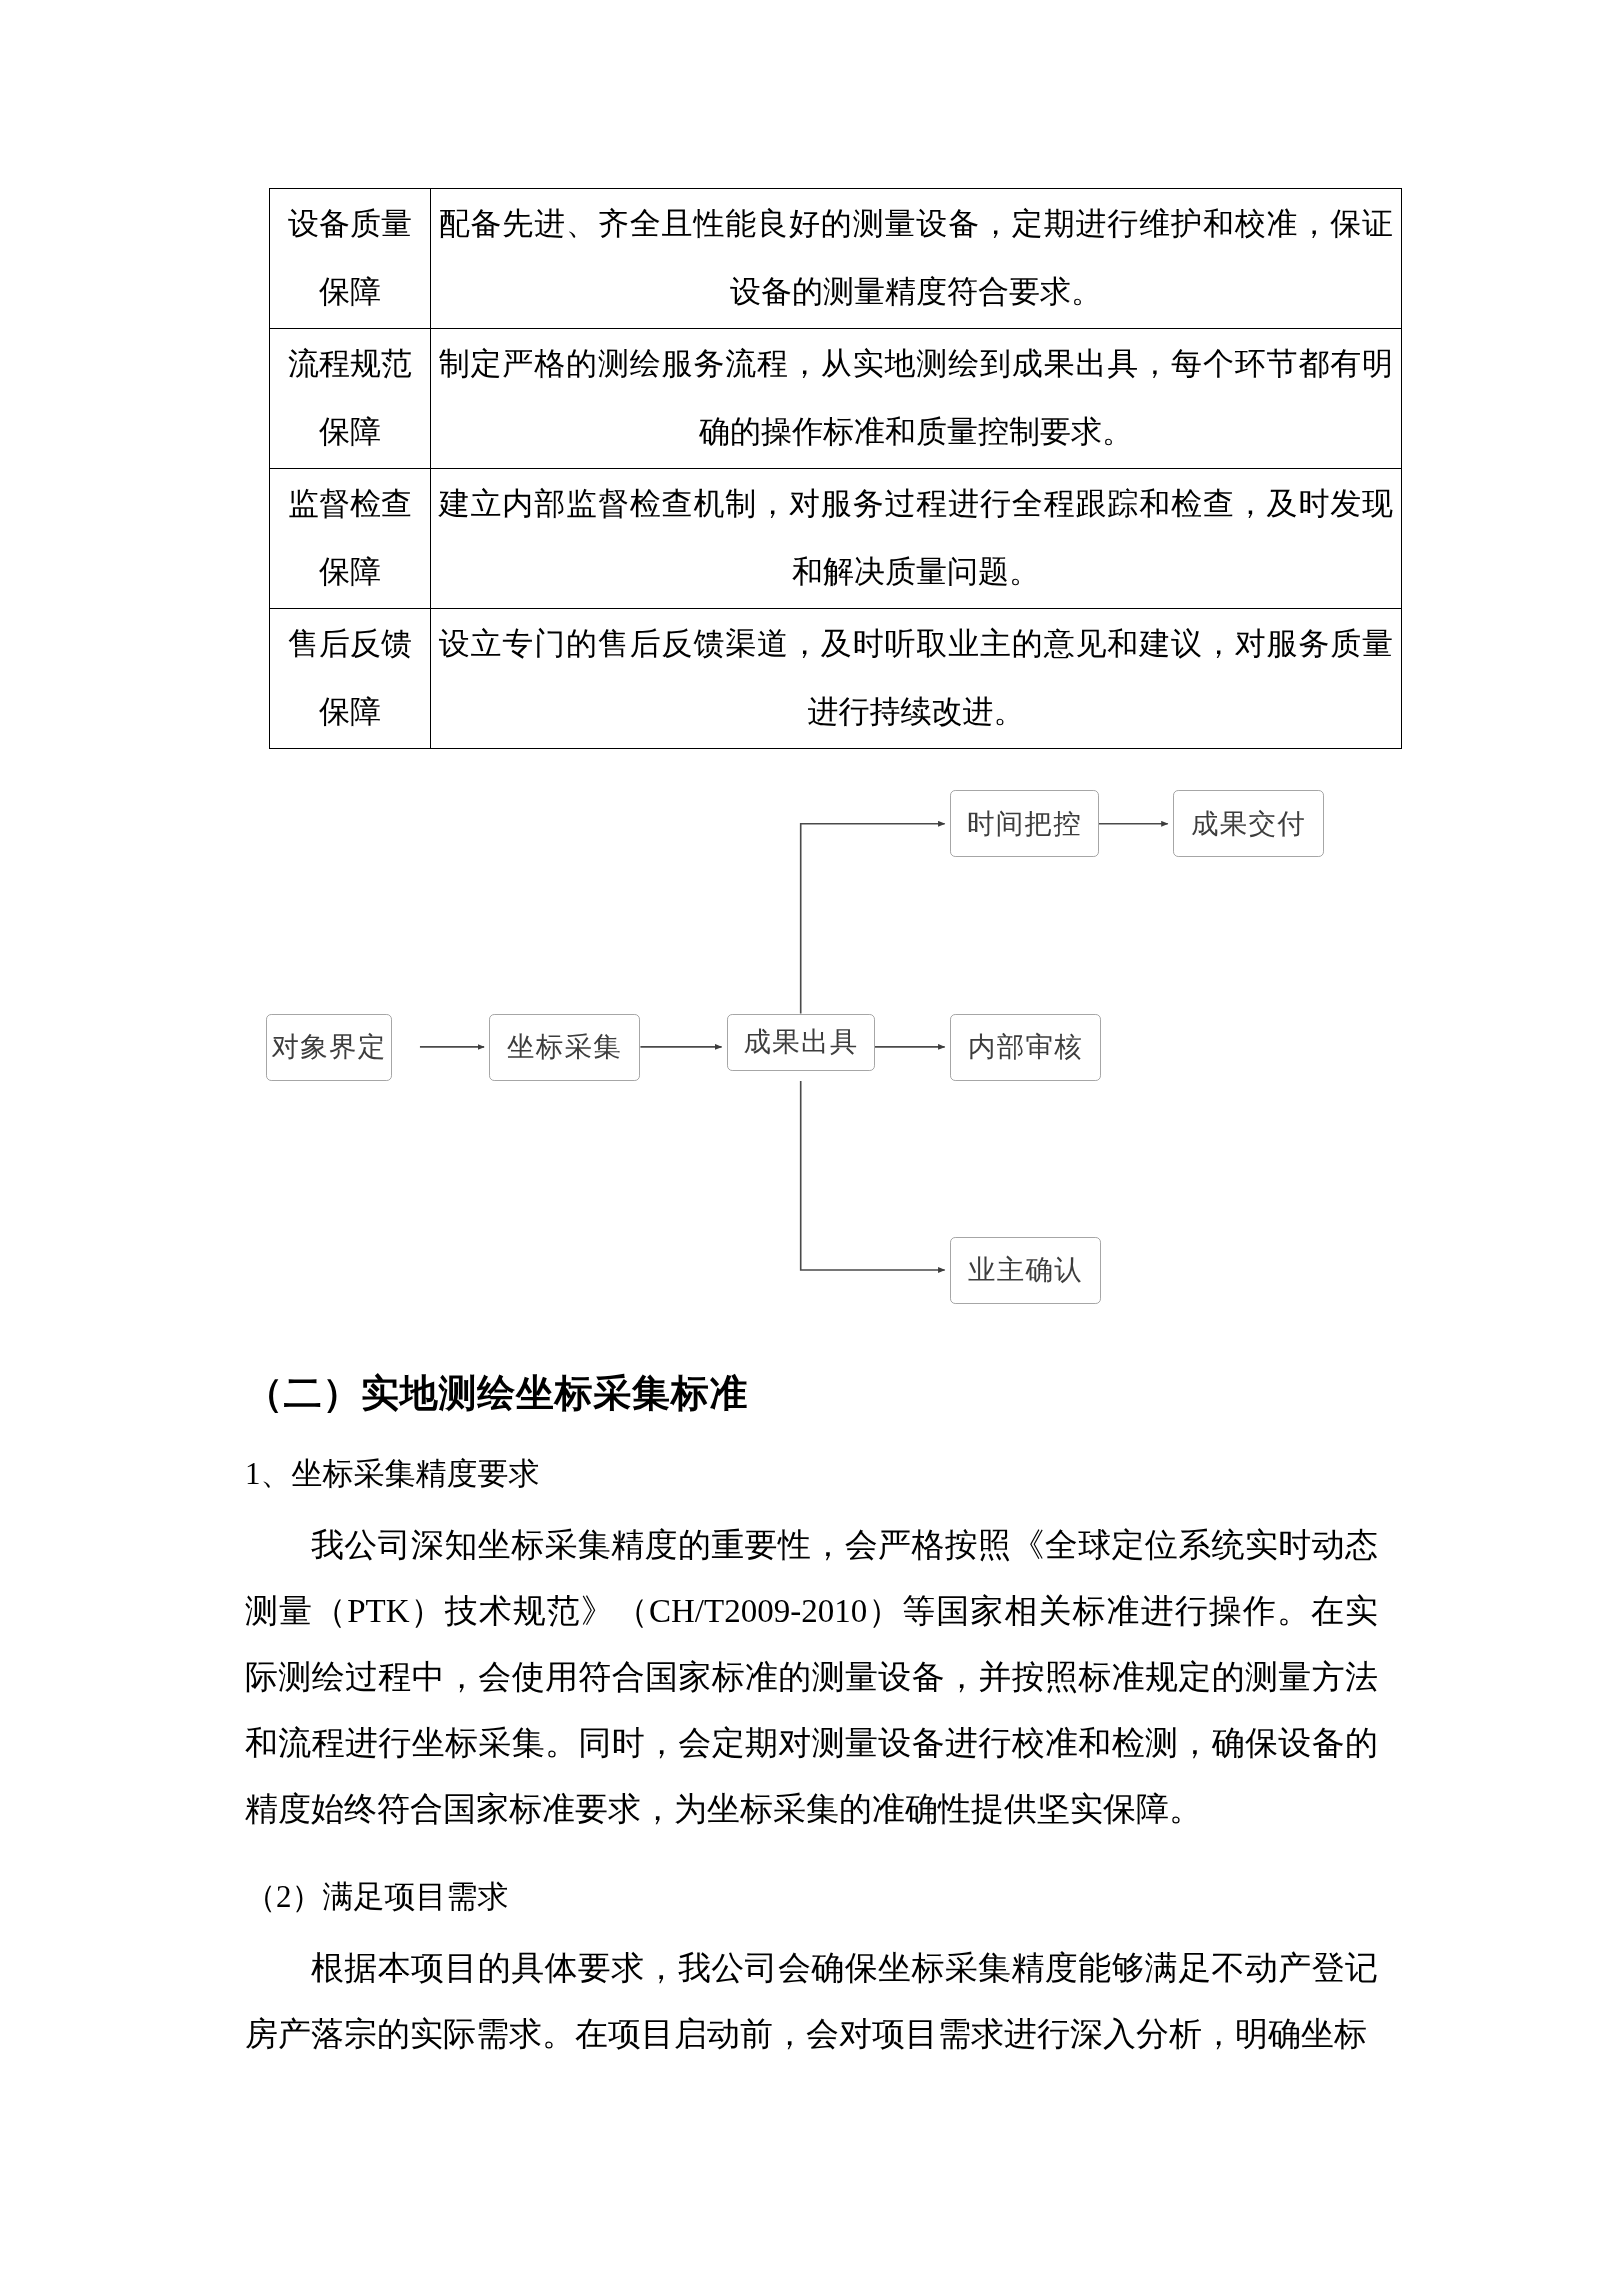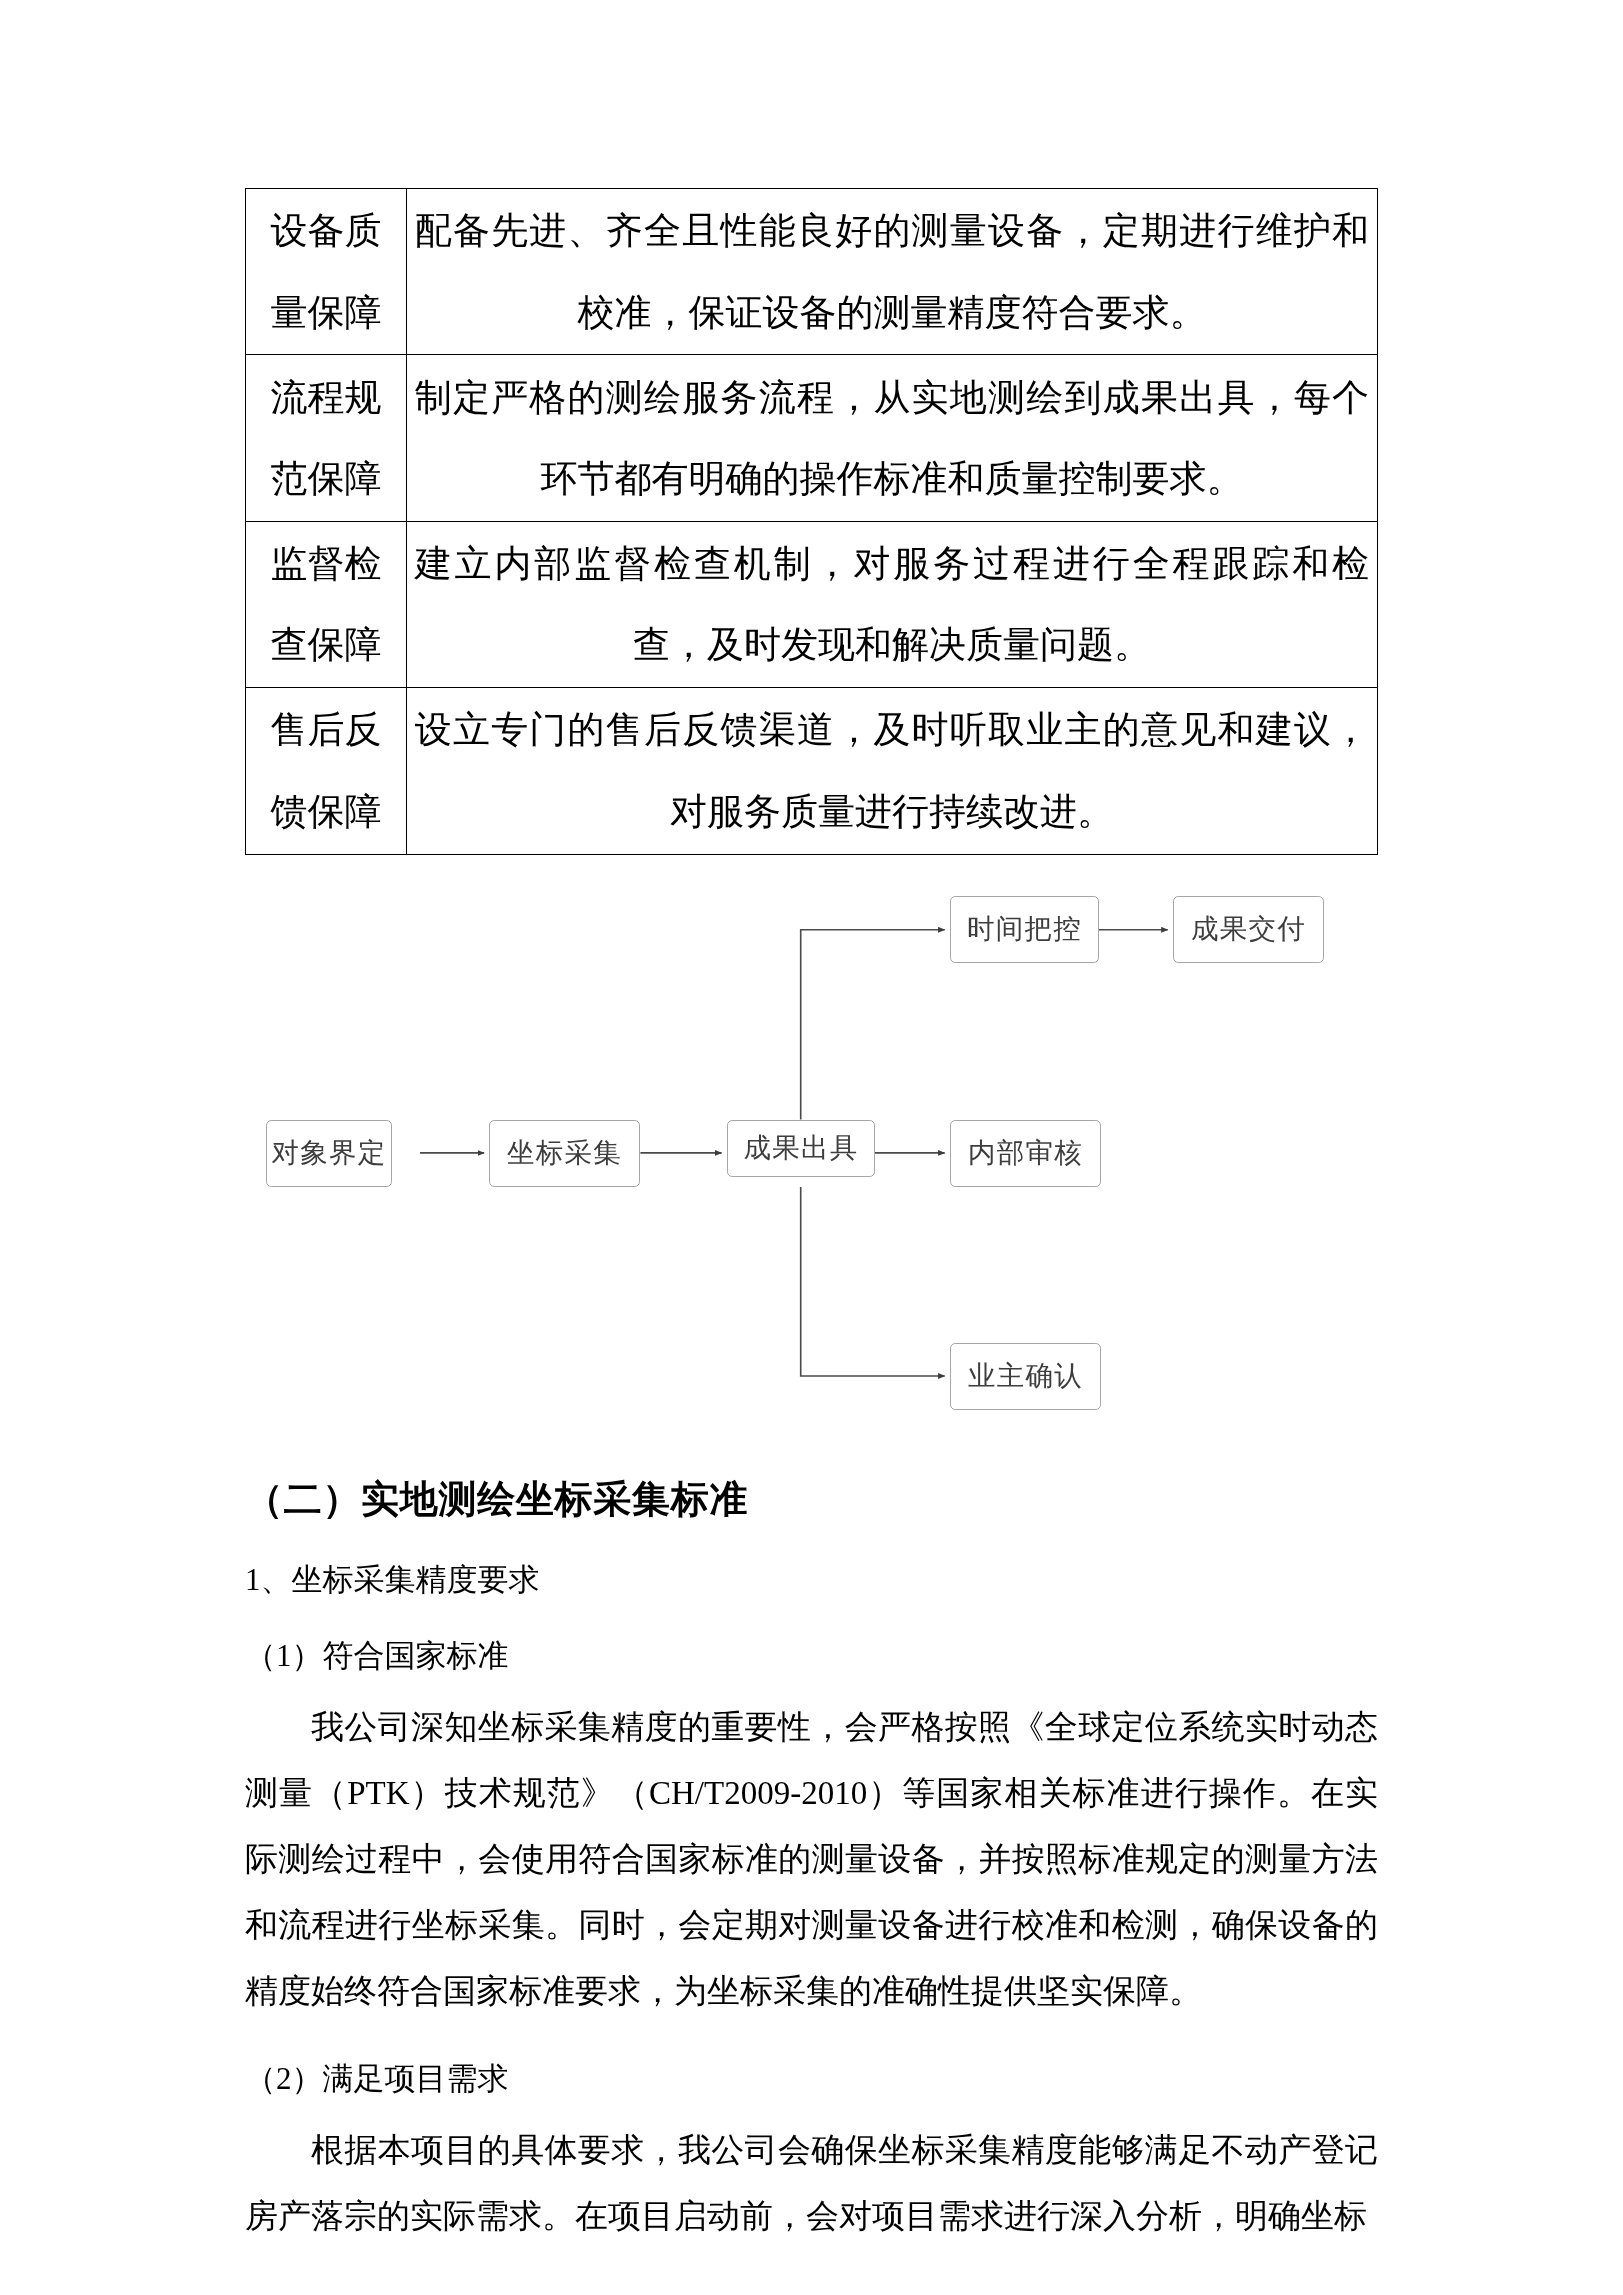--- a/index.html
+++ b/index.html
@@ -16,22 +16,23 @@
     position:absolute;
     left:245px;
     top:188px;
     width:1133px;
   }
 
   
   table.guarantee {
     border-collapse:collapse;
     width:100%;
-    font-size:37px;
+    font-size:31px;
     table-layout:fixed;
+    margin-left:24px;
   }
   table.guarantee td {
     border:1.3px solid #000;
     line-height:2.2;
     padding:1.3px 7.9px;
     vertical-align:middle;
   }
   td.term {
     width:144px;
     text-align:center;
@@ -133,20 +134,19 @@
       <div class="node" style="left:928px; top:12.4px;  width:151px; height:67px;">成果交付</div>
       <div class="node" style="left:21px;   top:236px; width:126px; height:67px;">对象界定</div>
       <div class="node" style="left:244px;  top:236px; width:151px; height:67px;">坐标采集</div>
       <div class="node" style="left:482px;  top:236px; width:148px; height:57px;">成果出具</div>
       <div class="node" style="left:705px; top:236px; width:151px; height:67px;">内部审核</div>
       <div class="node" style="left:705px; top:459px; width:151px; height:67px;">业主确认</div>
     </div>
 
     <div class="h2">（二）实地测绘坐标采集标准</div>
     <div class="sub">1、坐标采集精度要求</div>
-    <div class="sub">（1）符合国家标准</div>
     <p class="para">我公司深知坐标采集精度的重要性，会严格按照《全球定位系统实时动态测量（PTK）技术规范》（CH/T2009-2010）等国家相关标准进行操作。在实际测绘过程中，会使用符合国家标准的测量设备，并按照标准规定的测量方法和流程进行坐标采集。同时，会定期对测量设备进行校准和检测，确保设备的精度始终符合国家标准要求，为坐标采集的准确性提供坚实保障。</p>
     <div class="sub">（2）满足项目需求</div>
     <p class="para">根据本项目的具体要求，我公司会确保坐标采集精度能够满足不动产登记房产落宗的实际需求。在项目启动前，会对项目需求进行深入分析，明确坐标</p>
 
   </div>
 </div>
 
 
 </body></html>

